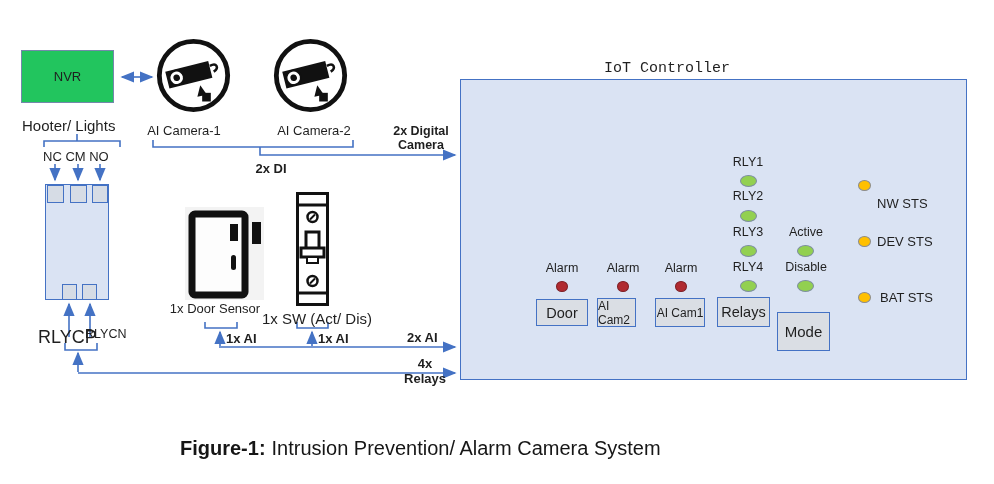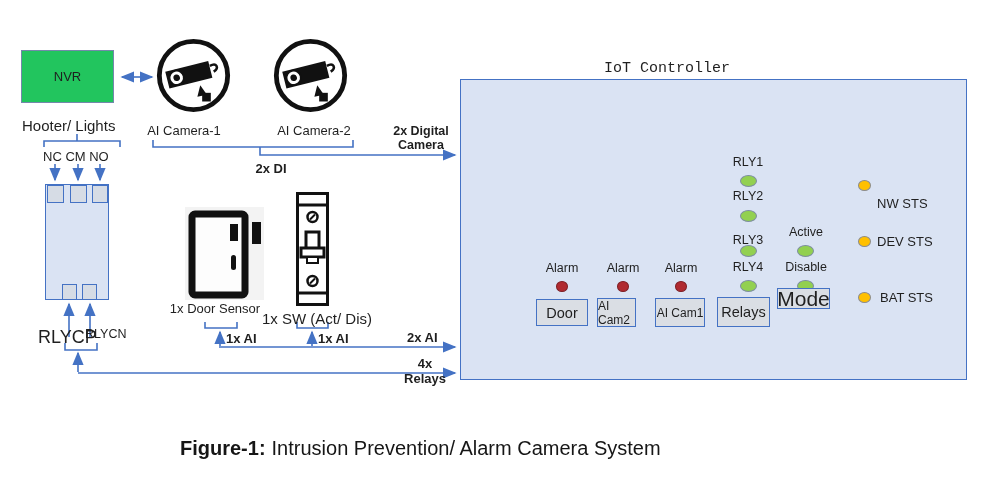--- a/index.html
+++ b/index.html
@@ -143,31 +143,31 @@
   <div class="led led-red" style="left:617px;top:281px;"></div>
   <div class="led led-red" style="left:675px;top:281px;"></div>
   <div class="btn" style="left:536px;top:299px;width:52px;height:27px;font-size:14.5px;">Door</div>
   <div class="btn" style="left:597px;top:298px;width:39px;height:29px;font-size:12px;">AI Cam2</div>
   <div class="btn" style="left:655px;top:298px;width:50px;height:29px;font-size:12px;">AI Cam1</div>
 
   <div class="lbl ctr" style="left:723px;top:155px;width:50px;font-size:12.5px;">RLY1</div>
   <div class="led led-green" style="left:740px;top:175px;"></div>
   <div class="lbl ctr" style="left:723px;top:189px;width:50px;font-size:12.5px;">RLY2</div>
   <div class="led led-green" style="left:740px;top:210px;"></div>
-  <div class="lbl ctr" style="left:723px;top:225px;width:50px;font-size:12.5px;margin-top:8px;">RLY3</div>
+  <div class="lbl ctr" style="left:723px;top:225px;width:50px;font-size:12.5px;">RLY3</div>
   <div class="led led-green" style="left:740px;top:245px;"></div>
   <div class="lbl ctr" style="left:723px;top:260px;width:50px;font-size:12.5px;">RLY4</div>
   <div class="led led-green" style="left:740px;top:280px;"></div>
   <div class="btn" style="left:717px;top:297px;width:53px;height:30px;font-size:14.5px;">Relays</div>
 
   <div class="lbl ctr" style="left:781px;top:225px;width:50px;font-size:12.5px;">Active</div>
   <div class="led led-green" style="left:797px;top:245px;"></div>
   <div class="lbl ctr" style="left:781px;top:260px;width:50px;font-size:12.5px;">Disable</div>
   <div class="led led-green" style="left:797px;top:280px;"></div>
-  <div class="btn" style="left:777px;top:288px;width:53px;height:21px;font-size:21px;">Mode</div>
+  <div class="btn" style="left:777px;top:312px;width:53px;height:39px;font-size:15px;">Mode</div>
 
   <div class="led led-amber" style="left:858px;top:180px;"></div>
   <div class="lbl" style="left:877px;top:178px;font-size:13px;margin-top:18px;">NW STS</div>
   <div class="led led-amber" style="left:858px;top:236px;"></div>
   <div class="lbl" style="left:877px;top:234px;font-size:13px;">DEV STS</div>
   <div class="led led-amber" style="left:858px;top:292px;"></div>
   <div class="lbl" style="left:880px;top:290px;font-size:13px;">BAT STS</div>
 
   <div class="caption">
     <span class="b">Figure-1:</span><span>Intrusion Prevention/ Alarm Camera System</span>

